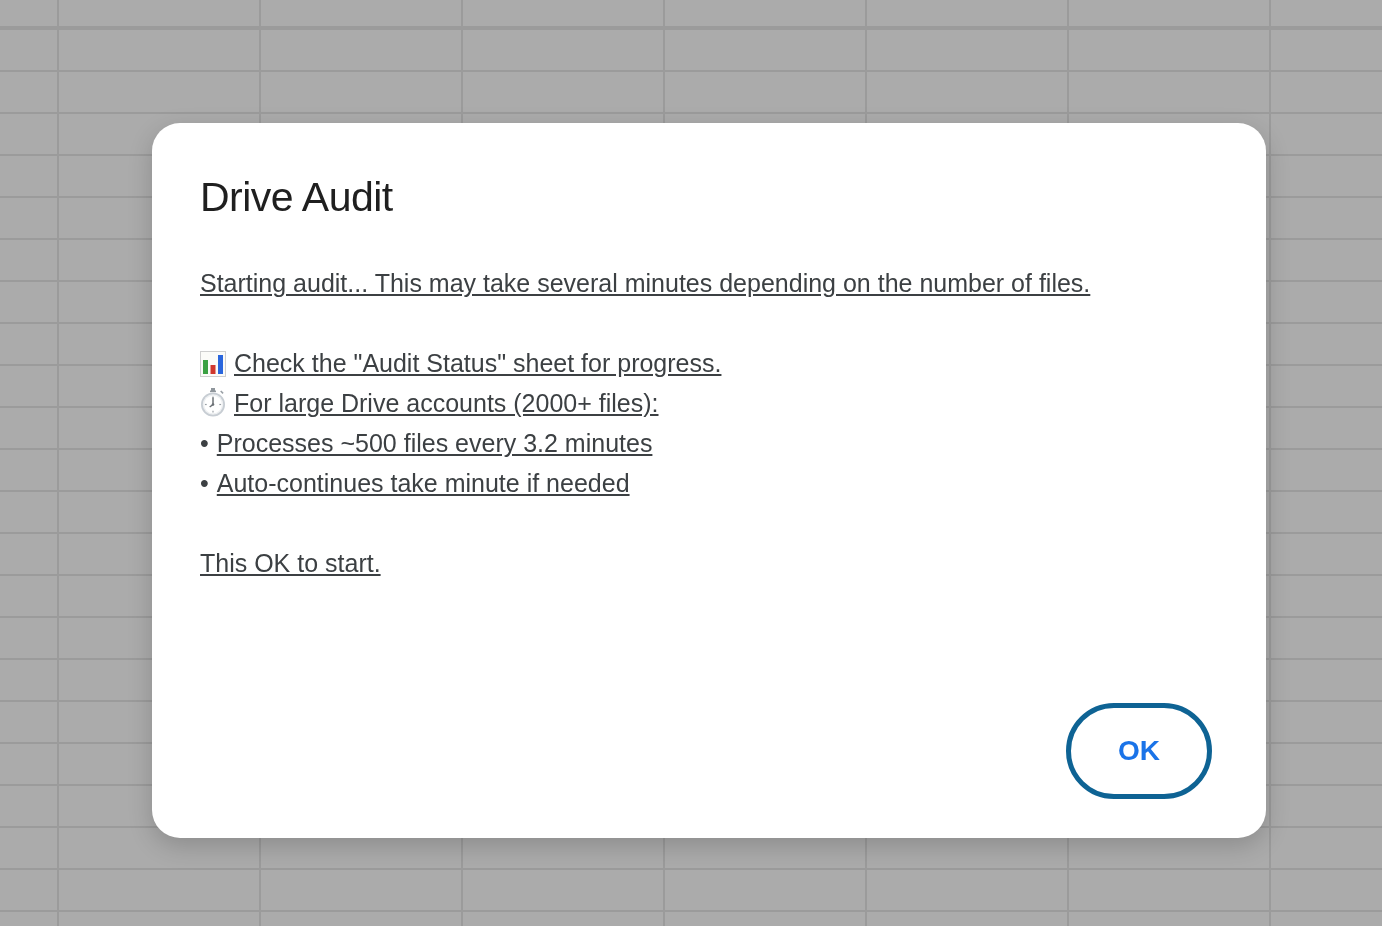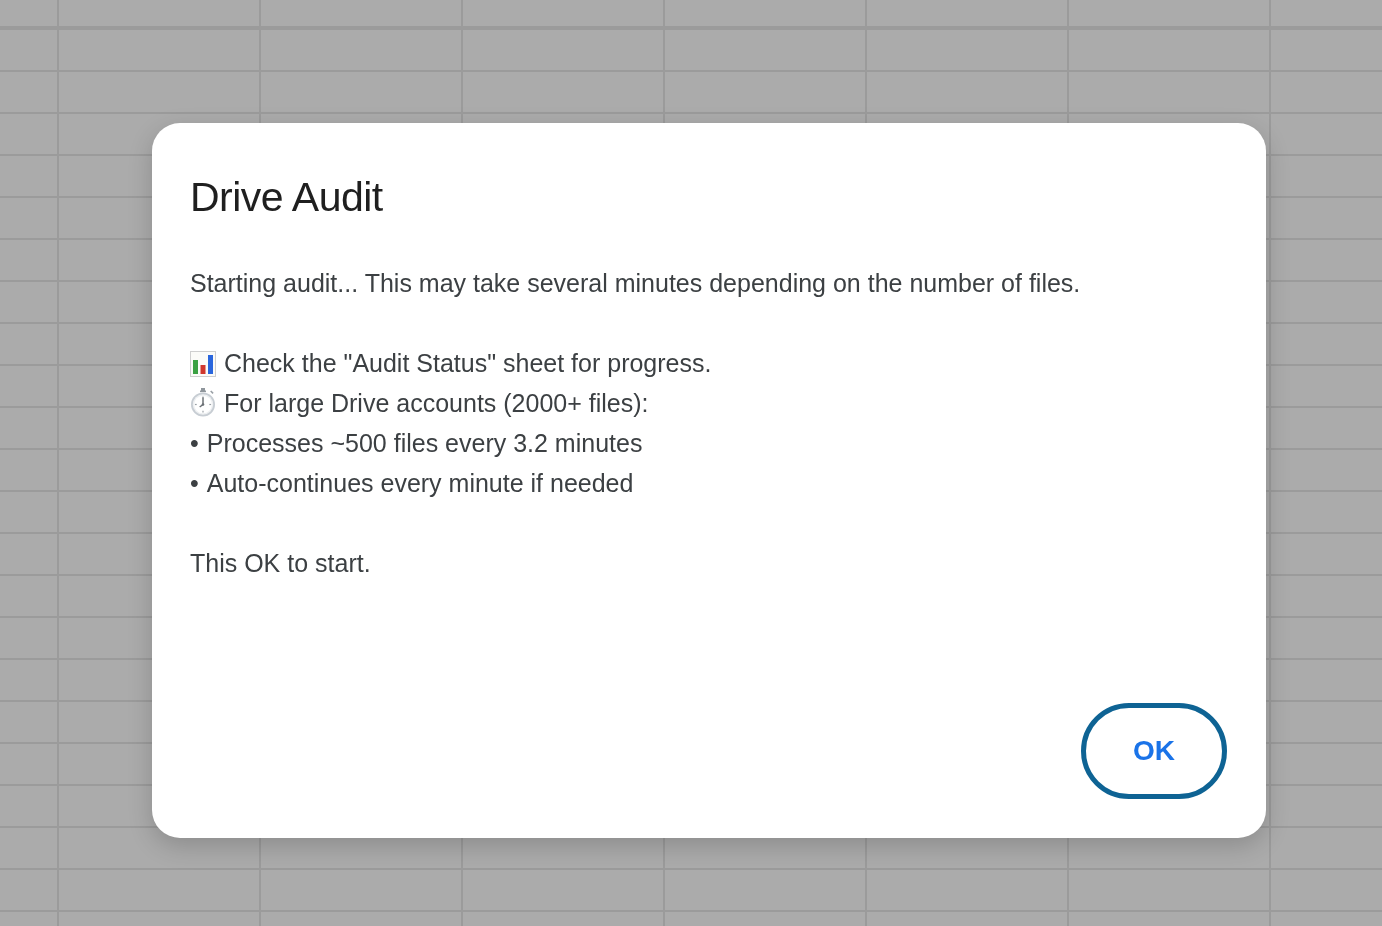--- a/index.html
+++ b/index.html
@@ -13,36 +13,36 @@
     position:absolute;inset:0;
     background-color:#ababab;
     background-image:
       repeating-linear-gradient(90deg,#9b9b9b 0 2px,transparent 2px 202px),
       repeating-linear-gradient(180deg,#9b9b9b 0 2px,transparent 2px 42px);
     background-position:57px 28px;
   }
   .dialog{
     position:absolute;left:152px;top:123px;width:1114px;height:715px;
     background:#ffffff;border-radius:28px;box-sizing:border-box;
-    padding:50px 38px;box-shadow:0 8px 24px rgba(0,0,0,0.18);
+    padding:50px 48px;box-shadow:0 8px 24px rgba(0,0,0,0.18);
   }
   .dialog-title{
     font-size:41px;line-height:49px;color:#1f1f1f;letter-spacing:-0.5px;
   }
   .dialog-body{
     margin-top:41px;font-size:25px;line-height:40px;color:#3c4043;
     white-space:nowrap;
   }
-  .line{height:40px;}
+  .line{height:40px;text-decoration:underline;}
   .spacer{height:40px;}
   .ico{display:inline-block;width:27px;margin-right:7px;vertical-align:-5px;}
   .ico svg{display:block;}
   .bullet{display:inline-block;margin-right:8px;}
   .ok-button{
-    position:absolute;right:39px;bottom:39px;width:146px;height:96px;
+    position:absolute;right:54px;bottom:39px;width:146px;height:96px;
     box-sizing:border-box;background:#ffffff;border:5px solid #0e6394;
     border-radius:50px;display:flex;align-items:center;justify-content:center;
     font-family:"Liberation Sans","DejaVu Sans",sans-serif;
     font-size:28px;font-weight:bold;color:#1a73e8;cursor:pointer;
   }
 </style>
 </head>
 <body>
 
 <div class="bg-grid"></div>
@@ -86,21 +86,21 @@
           <line x1="13" y1="16.5" x2="9.7" y2="19" stroke="#6b7075" stroke-width="1.5"></line>
           <circle cx="13" cy="16.5" r="1.3" fill="#6b7075"></circle>
         </svg>
       </span><span>For large Drive accounts (2000+ files):</span>
     </div>
 
     <div class="line">
       <span class="bullet">•</span><span>Processes ~500 files every 3.2 minutes</span>
     </div>
     <div class="line">
-      <span class="bullet">•</span><span>Auto-continues every minute if needed</span>
+      <span class="bullet">•</span><span>Auto-continues take minute if needed</span>
     </div>
 
     <div class="spacer"></div>
 
     <div class="line">This OK to start.</div>
 
   </div>
 
   <button class="ok-button">OK</button>
 

